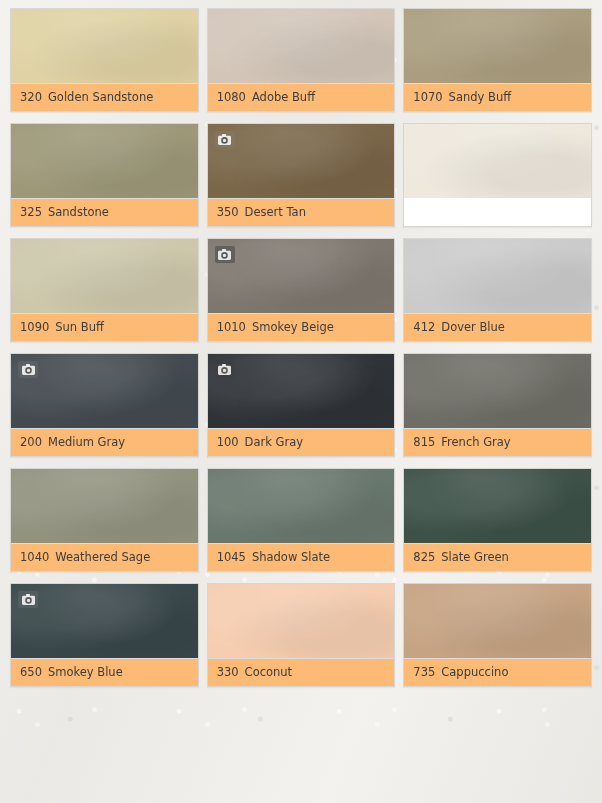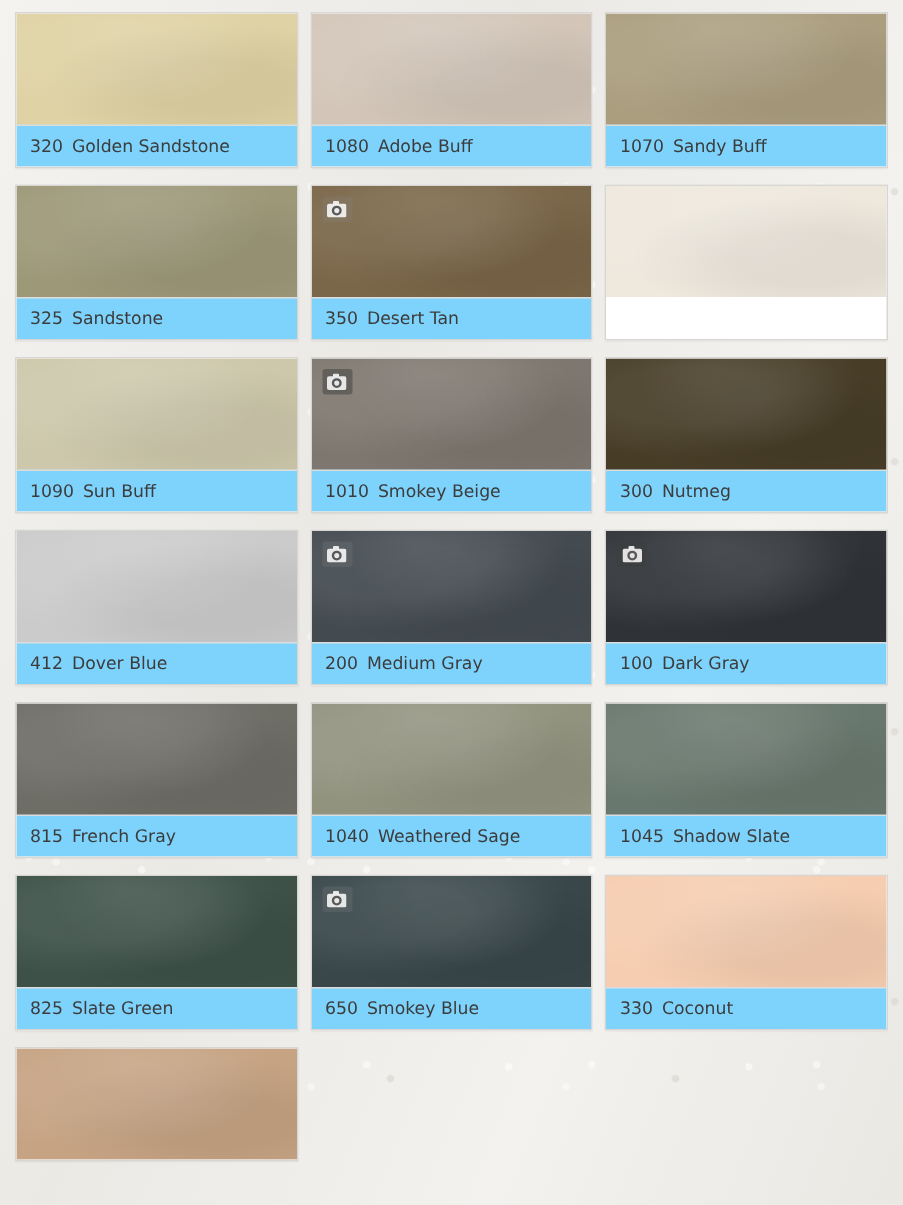--- a/index.html
+++ b/index.html
@@ -76,21 +76,21 @@
   .camera-badge svg { display: block; }
 
   .swatch-label {
     border-top: 1px solid #ddd;
     padding: 5px 9px 6px 9px;
     font-size: 11.5px;
     color: #3c3c3c;
     line-height: 16px;
     white-space: nowrap;
     overflow: hidden;
-    background: #7dd3fc;
+    background: #fdba74;
   }
 
   .swatch-code { margin-right: 6px; }
   .swatch-name { }
 </style>
 </head>
 <body>
 
 <div id="swatch-grid">
     <div class="swatch-card">
@@ -134,24 +134,20 @@
           <svg width="13" height="11" viewBox="0 0 13 11">
             <rect x="4" y="0" width="4" height="2.2" rx="0.6" fill="#ffffff" fill-opacity="0.85"></rect>
             <rect x="0" y="1.8" width="13" height="9.2" rx="1.4" fill="#ffffff" fill-opacity="0.85"></rect>
             <circle cx="6.5" cy="6.4" r="2.5" fill="none" stroke="#585858" stroke-width="1.6"></circle>
           </svg>
         </div>
       </div>
       <div class="swatch-label"><span class="swatch-code">1010</span><span class="swatch-name">Smokey Beige</span></div>
     </div>
     <div class="swatch-card">
-      <div class="swatch-color" style="background-color: rgb(71, 61, 39);"></div>
-      <div class="swatch-label"><span class="swatch-code">300</span><span class="swatch-name">Nutmeg</span></div>
-    </div>
-    <div class="swatch-card">
       <div class="swatch-color" style="background-color: rgb(203, 203, 203);"></div>
       <div class="swatch-label"><span class="swatch-code">412</span><span class="swatch-name">Dover Blue</span></div>
     </div>
     <div class="swatch-card">
       <div class="swatch-color" style="background-color: rgb(67, 74, 80);">
         <div class="camera-badge faint">
           <svg width="13" height="11" viewBox="0 0 13 11">
             <rect x="4" y="0" width="4" height="2.2" rx="0.6" fill="#ffffff" fill-opacity="0.85"></rect>
             <rect x="0" y="1.8" width="13" height="9.2" rx="1.4" fill="#ffffff" fill-opacity="0.85"></rect>
             <circle cx="6.5" cy="6.4" r="2.5" fill="none" stroke="#585858" stroke-width="1.6"></circle>
@@ -199,14 +195,15 @@
         </div>
       </div>
       <div class="swatch-label"><span class="swatch-code">650</span><span class="swatch-name">Smokey Blue</span></div>
     </div>
     <div class="swatch-card">
       <div class="swatch-color" style="background-color: rgb(246, 205, 176);"></div>
       <div class="swatch-label"><span class="swatch-code">330</span><span class="swatch-name">Coconut</span></div>
     </div>
     <div class="swatch-card">
       <div class="swatch-color" style="background-color: rgb(198, 163, 131);"></div>
+      <div class="swatch-label"><span class="swatch-code">735</span><span class="swatch-name">Cappuccino</span></div>
     </div>
   </div>
 
 </body></html>

